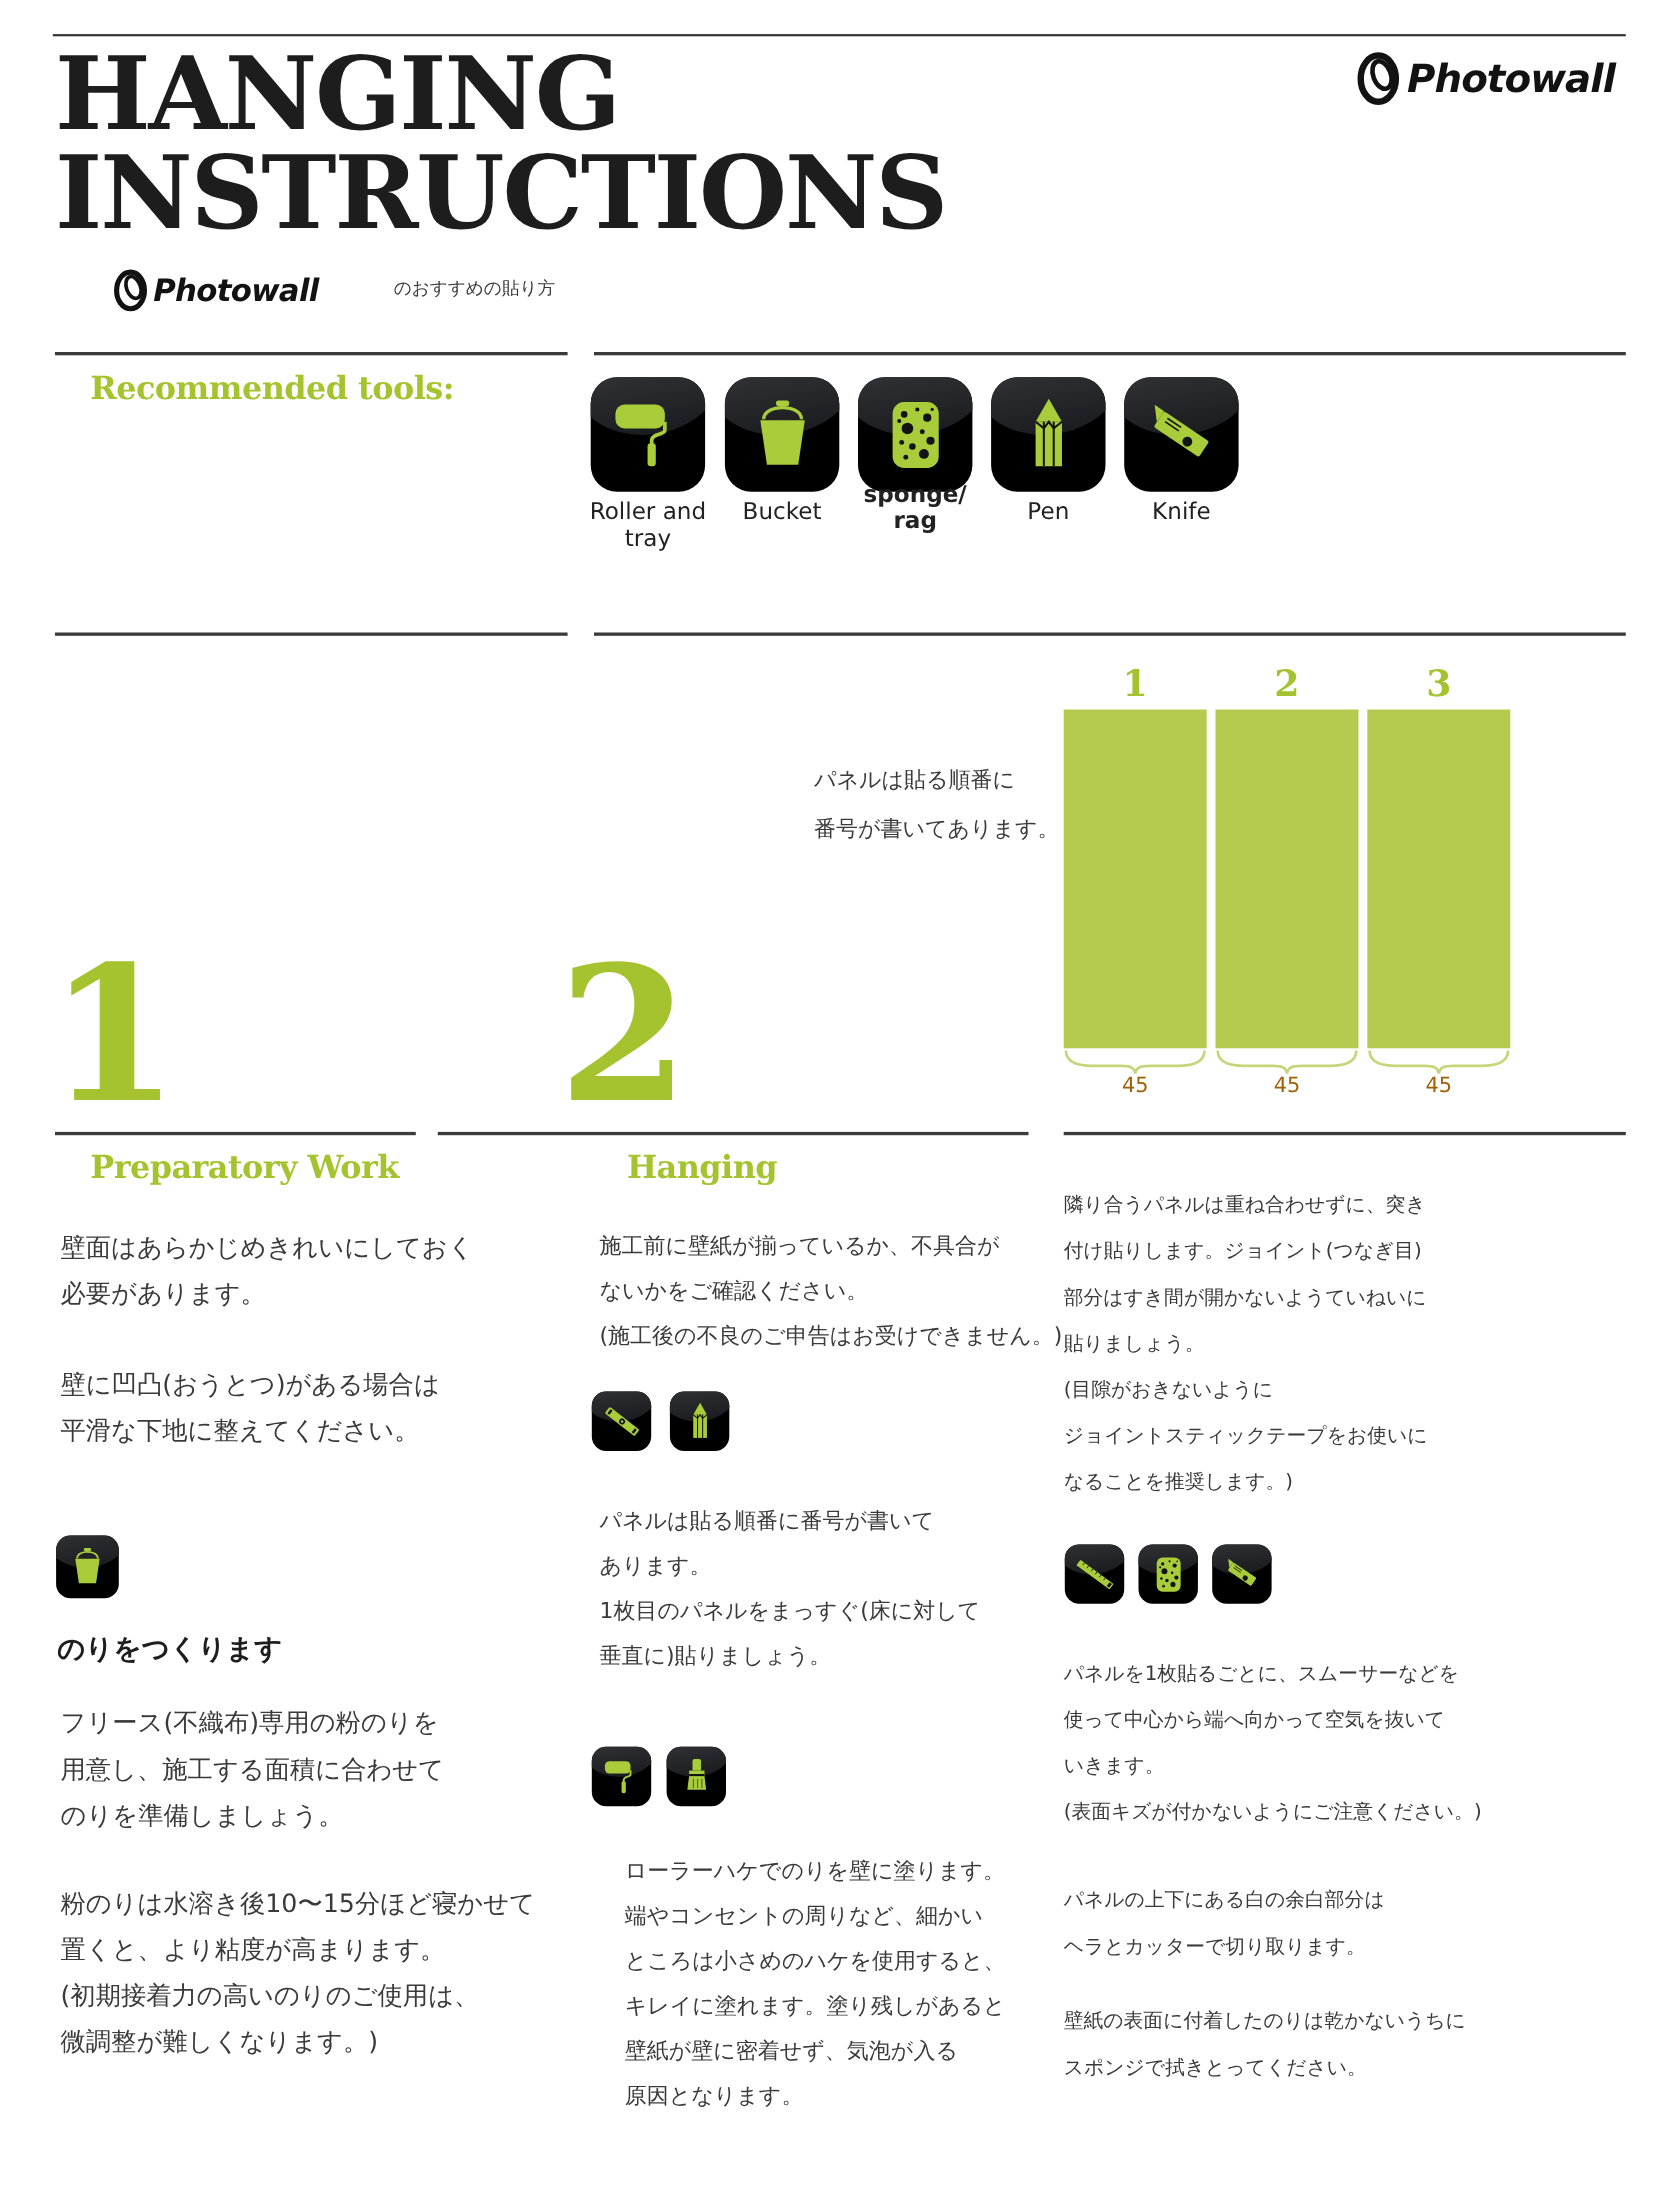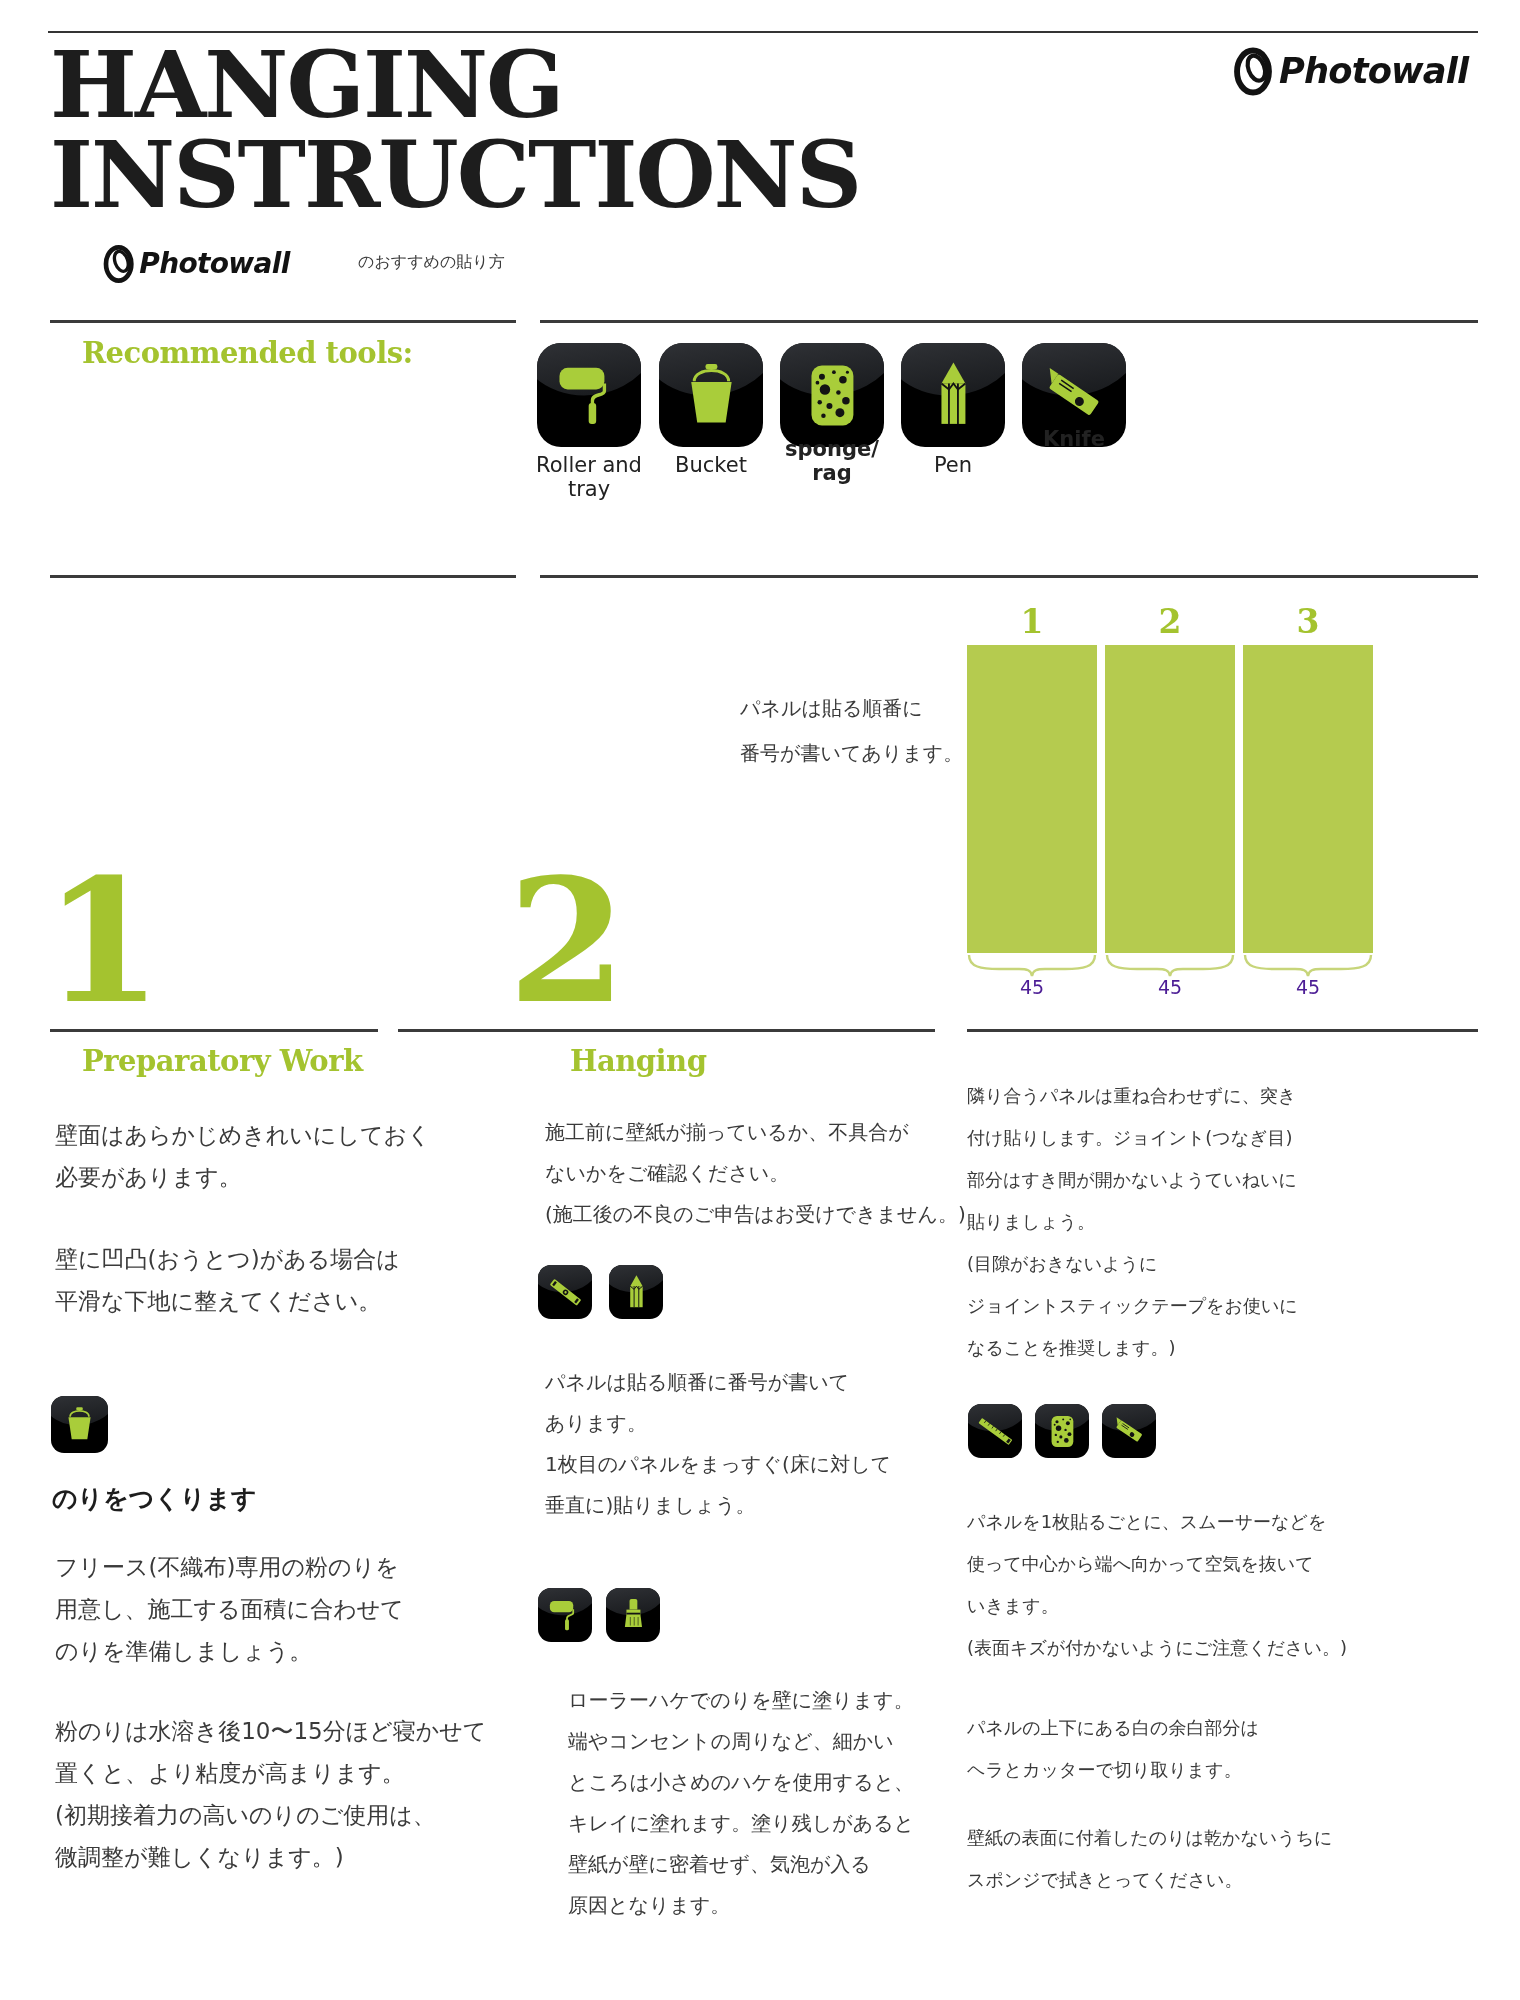--- a/index.html
+++ b/index.html
@@ -21,21 +21,21 @@
                 background:linear-gradient(180deg,#484c52 0%,#2a2c30 60%,#1a1c1f 100%);transform:rotate(-9deg);}
   .tile.big{width:104px;height:104px;border-radius:24px;}
   .tile.small{width:54px;height:54px;border-radius:13px;}
   .tile.mini{width:57px;height:57px;border-radius:13px;}
   .glyph{position:relative;width:72%;height:72%;color:#a9cd3a;z-index:1;}
   .toollabel{position:absolute;width:160px;text-align:center;font-size:21px;line-height:24px;color:#222;white-space:pre-line;}
   .panel{position:absolute;width:130px;height:308px;top:645px;background:#b5cb4f;}
   .plabel{position:absolute;width:130px;top:602px;text-align:center;font-family:"DejaVu Serif",serif;
           font-weight:bold;font-size:33px;color:#a4c32f;}
   .brace{position:absolute;width:130px;height:24px;top:954px;}
-  .wlabel{position:absolute;width:130px;top:976px;text-align:center;font-size:19px;color:#4c1d95;}
+  .wlabel{position:absolute;width:130px;top:976px;text-align:center;font-size:19px;color:#a16207;}
   .body1{font-size:23px;line-height:42px;}
   .body2{font-size:20px;line-height:41px;}
   .body3{font-size:18px;line-height:42px;}
   .note{font-size:20px;line-height:45px;}
   .subhead{font-size:25px;font-weight:bold;color:#1d1d1d;}
 </style>
 </head>
 <body>
 
 <svg width="0" height="0" style="position:absolute">
@@ -164,21 +164,21 @@
         <use href="#i-pencil"></use>
       </svg>
   </div>
   <div class="toollabel" style="left:873px;top:453px;">Pen</div>
 
   <div class="tile big" style="left:1022px;top:343px;">
     <svg class="glyph">
         <use href="#i-knife"></use>
       </svg>
   </div>
-  <div class="toollabel" style="left:994px;top:427px;font-weight:bold;">Knife</div>
+  <div class="toollabel" style="left:994px;top:453px;">Knife</div>
 
   <div class="hr" style="left:50px;top:575px;width:466px;"></div>
   <div class="hr" style="left:540px;top:575px;width:938px;"></div>
 
   <div class="abs bignum" style="left:44px;top:856px;">1</div>
   <div class="abs bignum" style="left:508px;top:856px;">2</div>
 
   <div class="abs jp note pre" style="left:740px;top:686px;">パネルは貼る順番に
 番号が書いてあります。</div>
 

